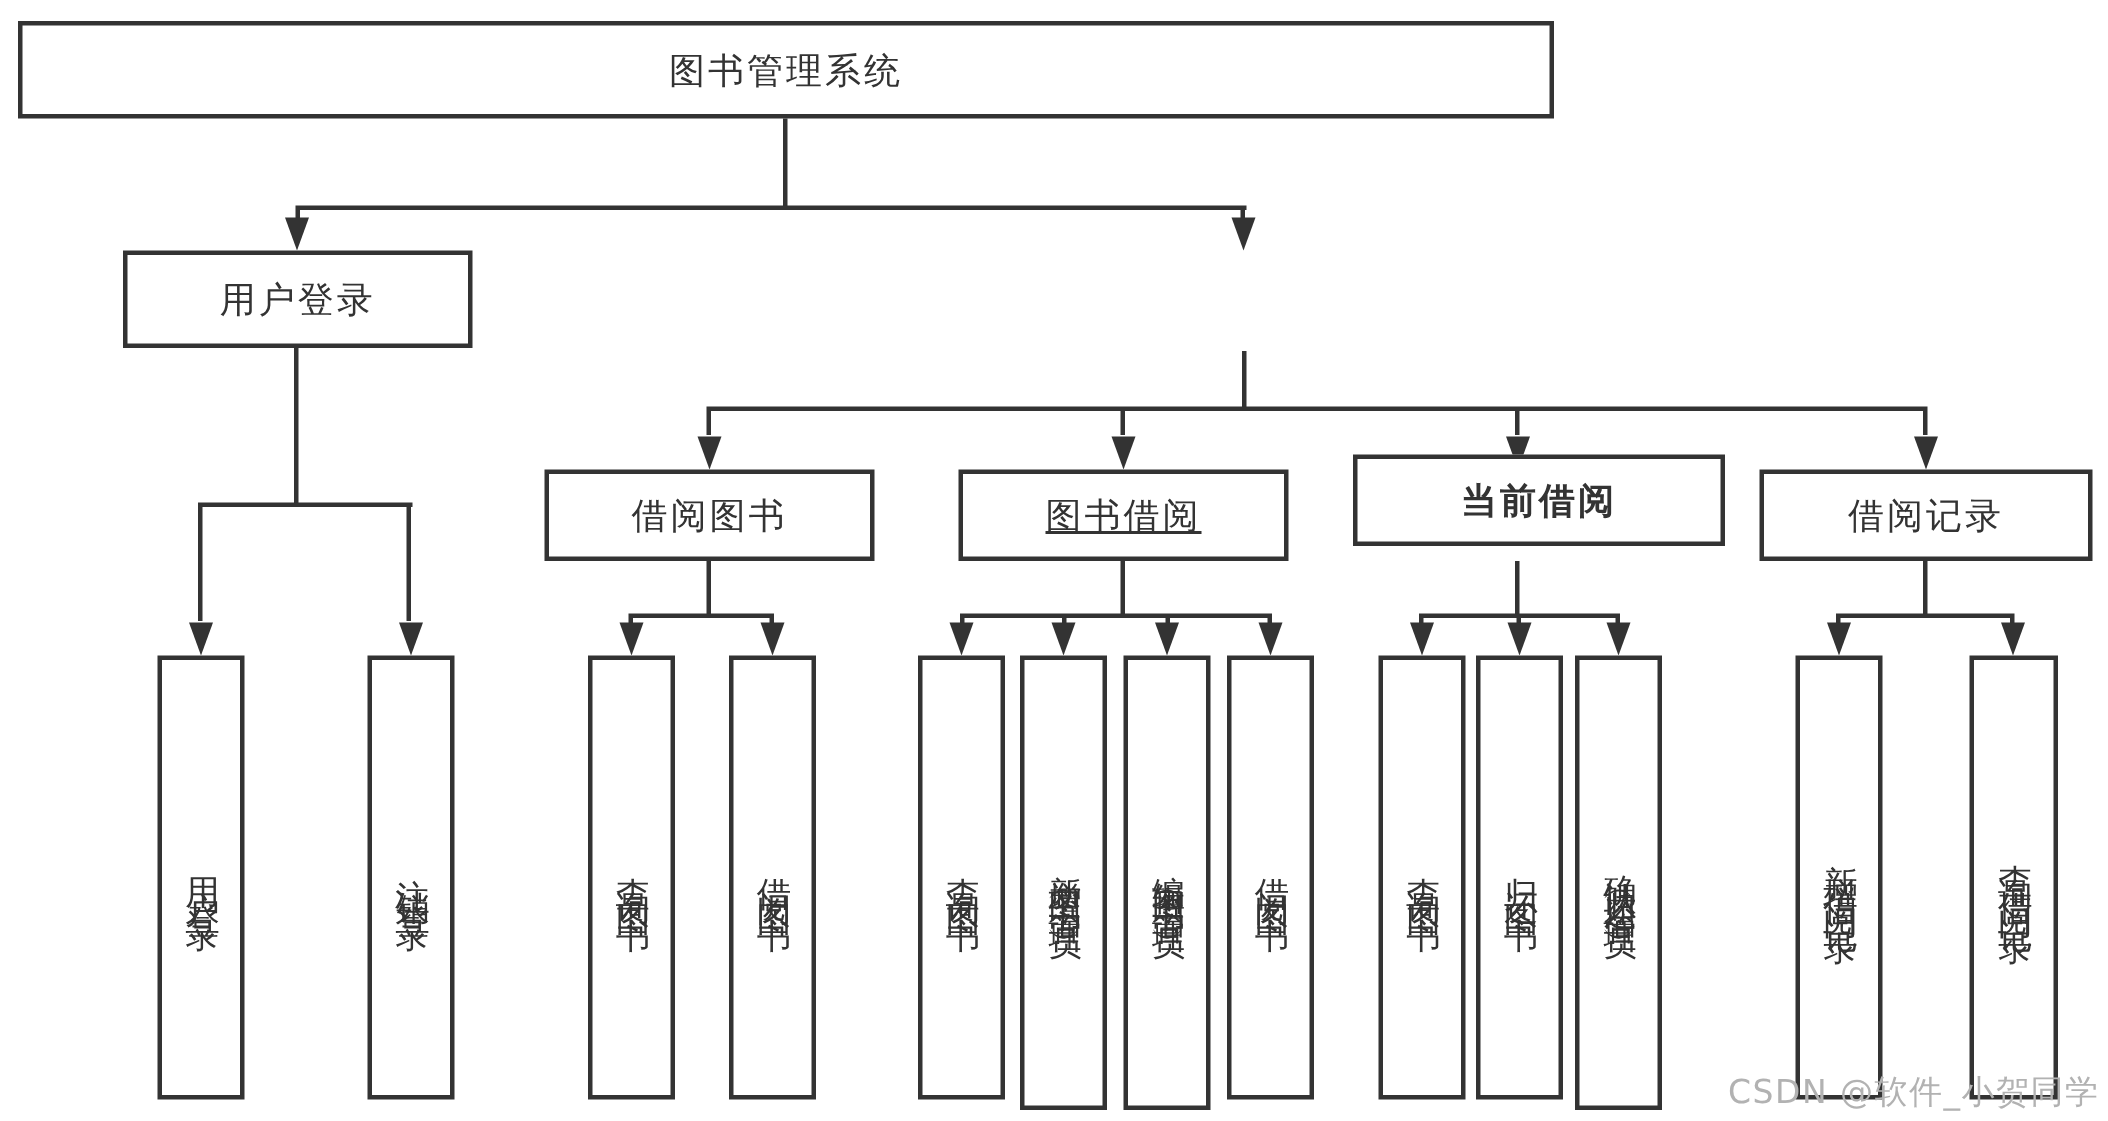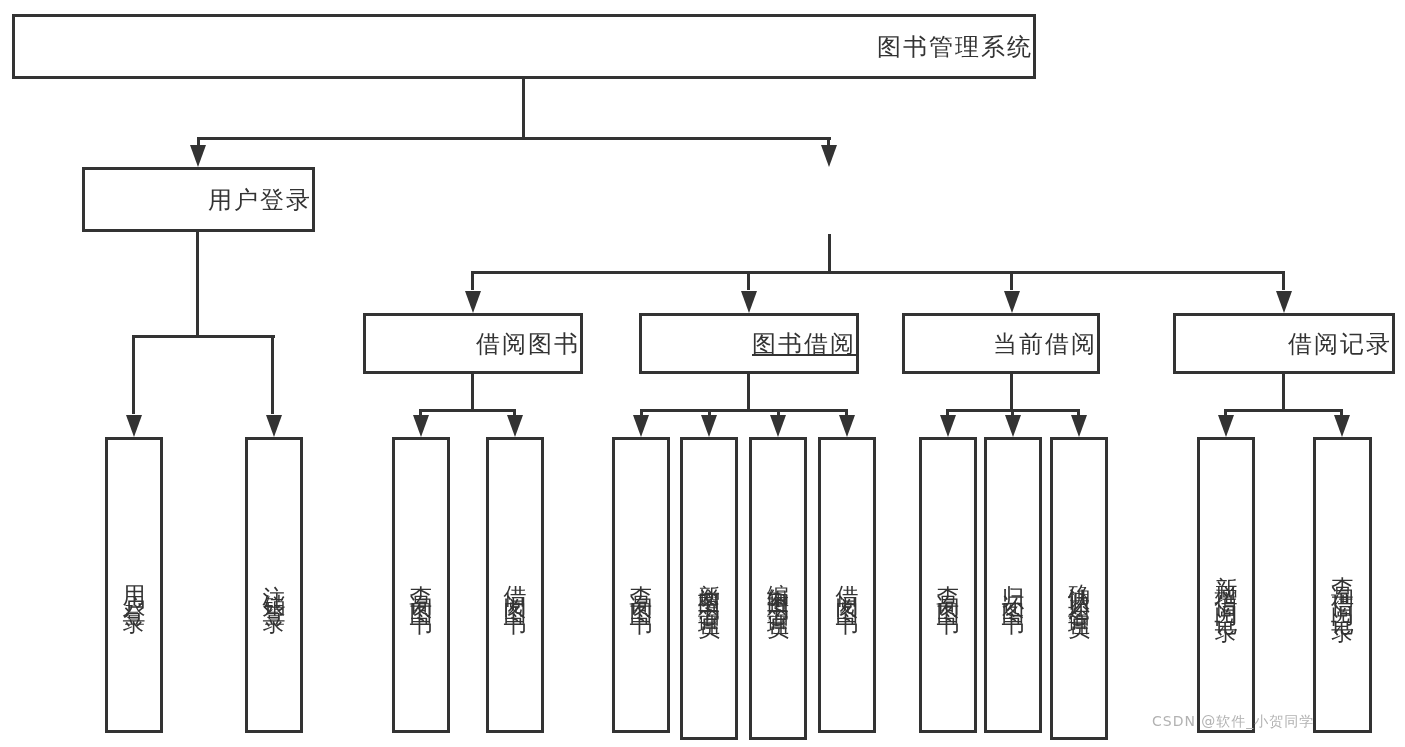--- a/index.html
+++ b/index.html
@@ -21,21 +21,21 @@
   .node {
     position: absolute;
     box-sizing: border-box;
     border: 3px solid var(--line);
     background: var(--box-background);
     color: var(--text);
     display: flex;
     align-items: center;
     justify-content: center;
   }
-  .hnode { font-size: 24px; letter-spacing: 2px; white-space: nowrap; justify-content: flex-end; }
+  .hnode { font-size: 24px; letter-spacing: 2px; white-space: nowrap; }
   .vnode .vtext {
     writing-mode: vertical-rl;
     text-orientation: mixed;
     font-size: 23px;
     letter-spacing: 9px;
     line-height: 1;
     color: var(--text);
   }
   .vnode .vtext.tight {
     font-size: 22px;
@@ -46,21 +46,21 @@
     position: absolute;
     width: 0; height: 0;
     border-left: 8px solid transparent;
     border-right: 8px solid transparent;
     border-top: 22px solid var(--line);
   }
   .watermark {
     position: absolute;
     left: 1152px;
     top: 713px;
-    font-size: 14px;
+    font-size: 22px;
     letter-spacing: 1px;
     color: var(--watermark);
     white-space: nowrap;
   }
 </style>
 </head>
 <body>
 
 <div class="canvas">
 
@@ -130,21 +130,21 @@
   <div class="node hnode" style="left:82px; top:167px; width:233px; height:65px;">
     <span>用户登录</span>
   </div>
 
   <div class="node hnode" style="left:363px; top:313px; width:220px; height:61px;">
     <span>借阅图书</span>
   </div>
   <div class="node hnode" style="left:639px; top:313px; width:220px; height:61px;text-decoration:underline;">
     <span>图书借阅</span>
   </div>
-  <div class="node hnode" style="left:902px; top:313px; width:198px; height:61px;">
+  <div class="node hnode" style="left:902px; top:303px; width:248px; height:61px;font-weight:bold;">
     <span>当前借阅</span>
   </div>
   <div class="node hnode" style="left:1173px; top:313px; width:222px; height:61px;">
     <span>借阅记录</span>
   </div>
 
   <div class="node vnode" style="left:105px; top:437px; width:58px; height:296px;">
     <span class="vtext">用户登录</span>
   </div>
   <div class="node vnode" style="left:245px; top:437px; width:58px; height:296px;">

